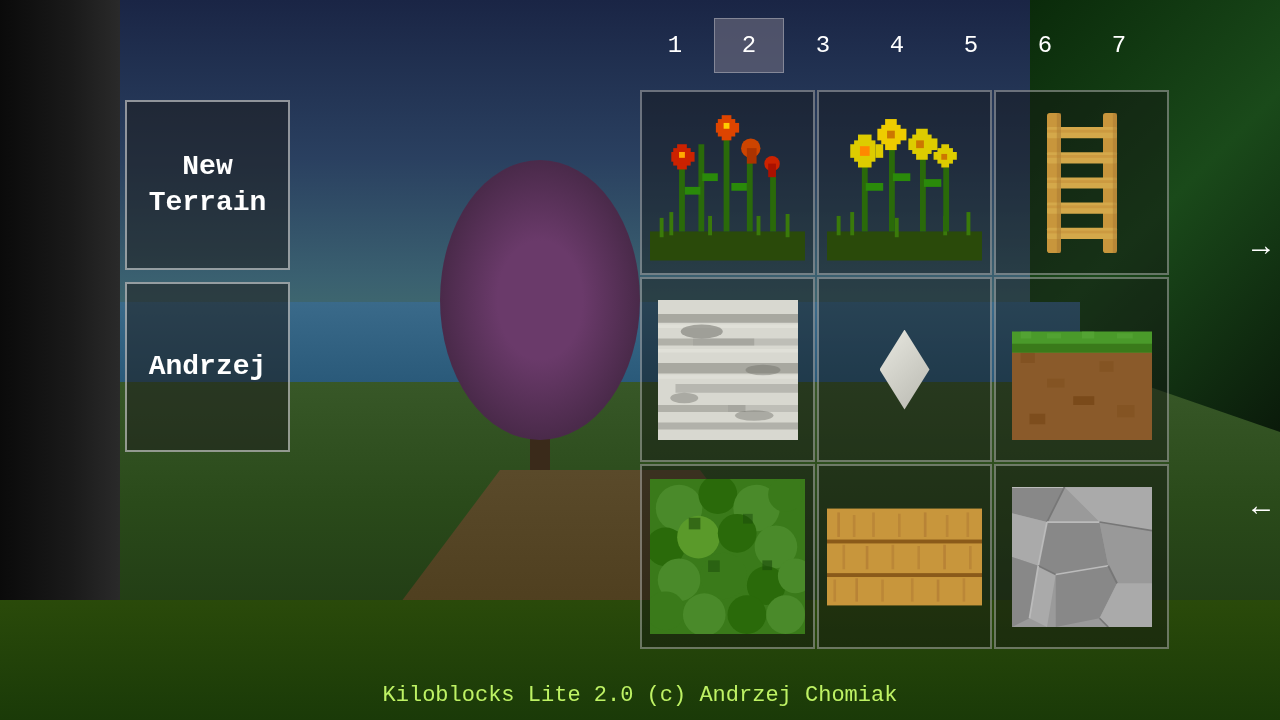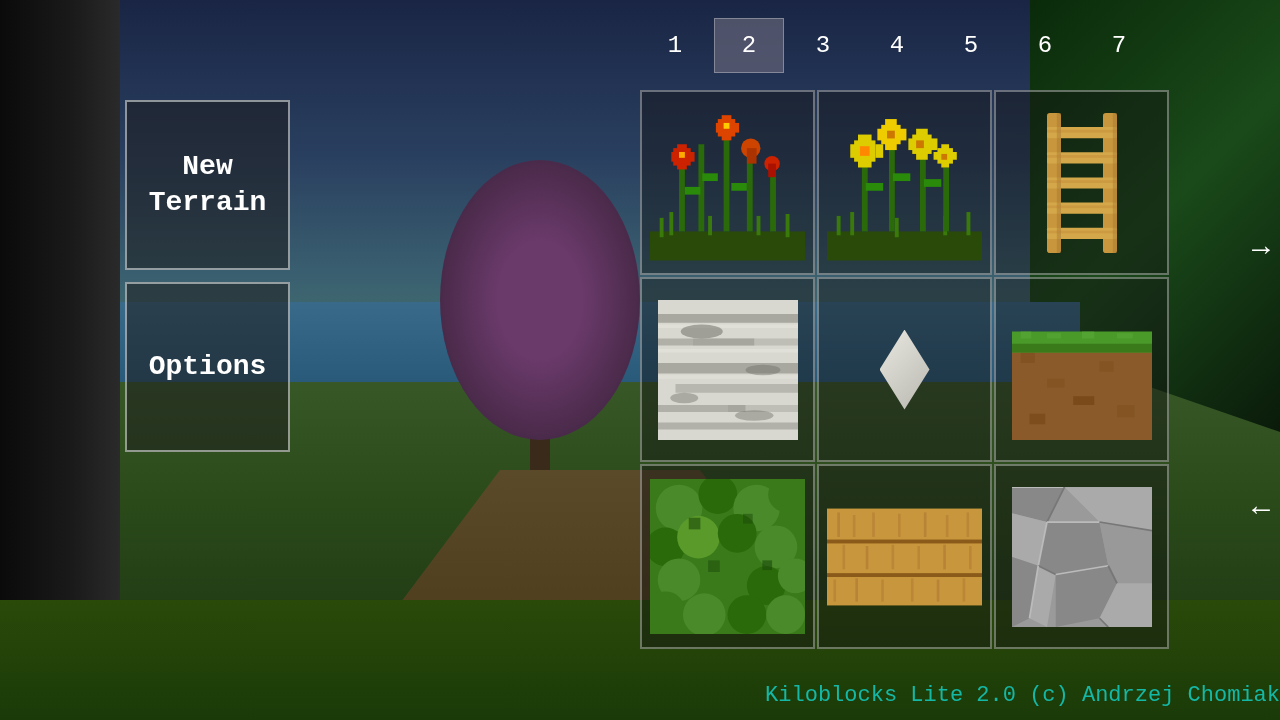--- a/index.html
+++ b/index.html
@@ -207,22 +207,22 @@
       color: white;
       font-size: 30px;
       cursor: pointer;
     }
 
     
     .footer {
       position: absolute;
       bottom: 12px;
       left: 0; right: 0;
-      text-align: right;
-      color: #14b8a6;
+      text-align: center;
+      color: #bef264;
       font-size: 22px;
       font-family: 'Courier New', monospace;
       z-index: 10;
     }
 
     
 
     
     .flowers1 {
       width: 155px;
@@ -316,21 +316,21 @@
   <div class="bg-cherry-tree"></div>
   <div class="bg-ground"></div>
   <div class="bg-path"></div>
   <div class="bg-grass"></div>
 </div>
 
 <div class="ui-layer">
 
   <div class="left-menu">
     <button class="menu-button">New<br>Terrain</button>
-    <button class="menu-button">Options</button>
+    <button class="menu-button">Andrzej</button>
   </div>
 
   <div class="tab-row">
     <div class="tab-item">1</div>
     <div class="tab-item active">2</div>
     <div class="tab-item">3</div>
     <div class="tab-item">4</div>
     <div class="tab-item">5</div>
     <div class="tab-item">6</div>
     <div class="tab-item">7</div>

